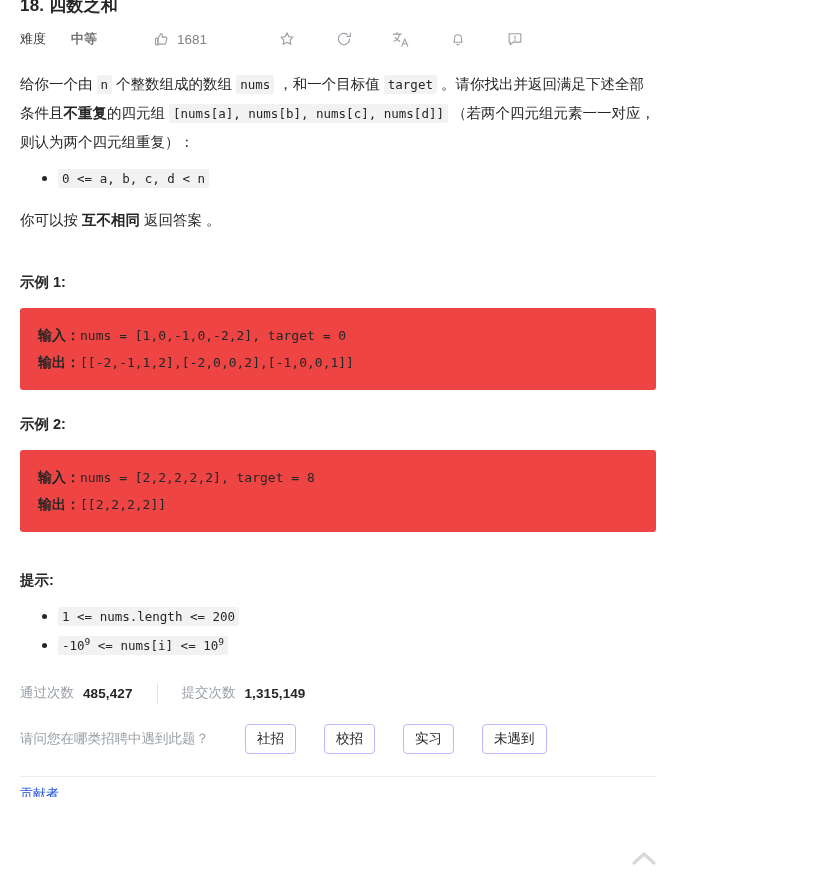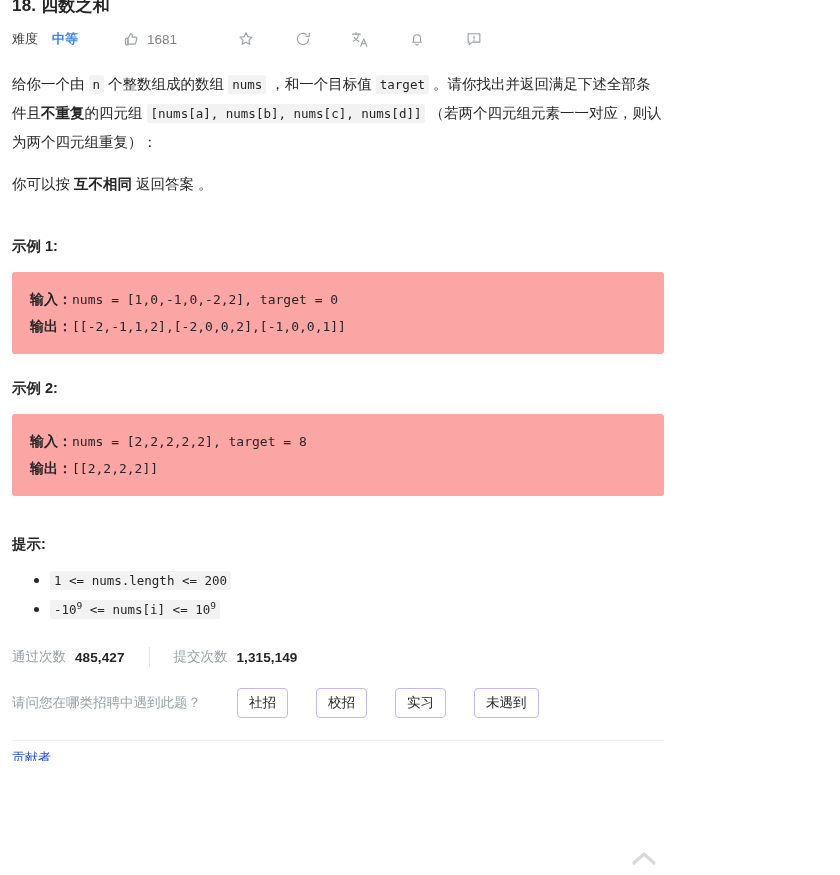--- a/index.html
+++ b/index.html
@@ -7,43 +7,43 @@
     margin: 0; padding: 0;
     width: 840px; height: 875px;
     background: #ffffff;
     font-family: "Liberation Sans", "DejaVu Sans", sans-serif;
     color: #262626;
     overflow: hidden;
   }
   .page {
     position: relative;
     width: 676px; height: 875px;
-    padding: 0 12px;
+    padding: 0 20px;
     overflow: hidden;
   }
 
   
   .title {
     font-size: 17px;
     font-weight: bold;
     color: #262626;
     line-height: 20px;
     margin: -4px 0 0 0;
     padding: 0;
     letter-spacing: 0.2px;
   }
   .meta-row {
     display: flex;
     align-items: center;
     height: 34px;
     margin-top: 6px;
-    gap: 5px;
+    gap: 16px;
   }
   .meta-label { font-size: 13px; color: #3c3c3c; }
-  .meta-diff { font-size: 13px; color: #3b82f6; font-weight: bold; margin-left: 9px; }
+  .meta-diff { font-size: 13px; color: #737373; font-weight: bold; margin-left: 9px; }
   .ico-btn {
     display: inline-flex;
     align-items: center;
     justify-content: center;
     color: #9aa0a6;
     height: 26px;
   }
   .likes { display: flex; align-items: center; gap: 7px; margin-left: 40px; justify-content: center; }
   .like-count { font-size: 13.5px; color: #7f8186; }
   .tool-icons { display: flex; align-items: center; gap: 0; margin-left: 35px; }
@@ -81,21 +81,21 @@
     background: #262626;
     border-radius: 50%;
   }
   h4.sec {
     font-size: 14.5px;
     font-weight: bold;
     margin: 0;
     color: #262626;
   }
   pre.example {
-    background: #fca5a5;
+    background: #ef4444;
     border-radius: 3px;
     margin: 12px 0 0 0;
     padding: 14px 18px;
     font-family: "DejaVu Sans Mono", "Liberation Mono", monospace;
     font-size: 13px;
     line-height: 26px;
     color: #262626;
     white-space: pre;
     overflow: hidden;
   }
@@ -210,20 +210,21 @@
         </span>
       </div>
     </div>
   </div>
 
   <div class="content">
 
     <p class="para"><span>给你一个由 </span><code>n</code><span> 个整数组成的数组 </span><code>nums</code><span> ，和一个目标值 </span><code>target</code><span> 。请你找出并返回满足下述全部条件且</span><span class="b">不重复</span><span>的四元组 </span><code>[nums[a], nums[b], nums[c], nums[d]]</code><span> （若两个四元组元素一一对应，则认为两个四元组重复）：</span></p>
 
     <ul class="bullets">
+      <li><code>0 &lt;= a, b, c, d &lt; n</code></li>
     </ul>
 
     <p class="para"><span>你可以按 </span><span class="b">互不相同</span><span> 返回答案 。</span></p>
 
     <div class="spacer-lg"></div>
 
     <h4 class="sec">示例 1:</h4>
     <pre class="example"><span class="k">输入：</span><span>nums = [1,0,-1,0,-2,2], target = 0</span>
 <span class="k">输出：</span><span>[[-2,-1,1,2],[-2,0,0,2],[-1,0,0,1]]</span></pre>
 

